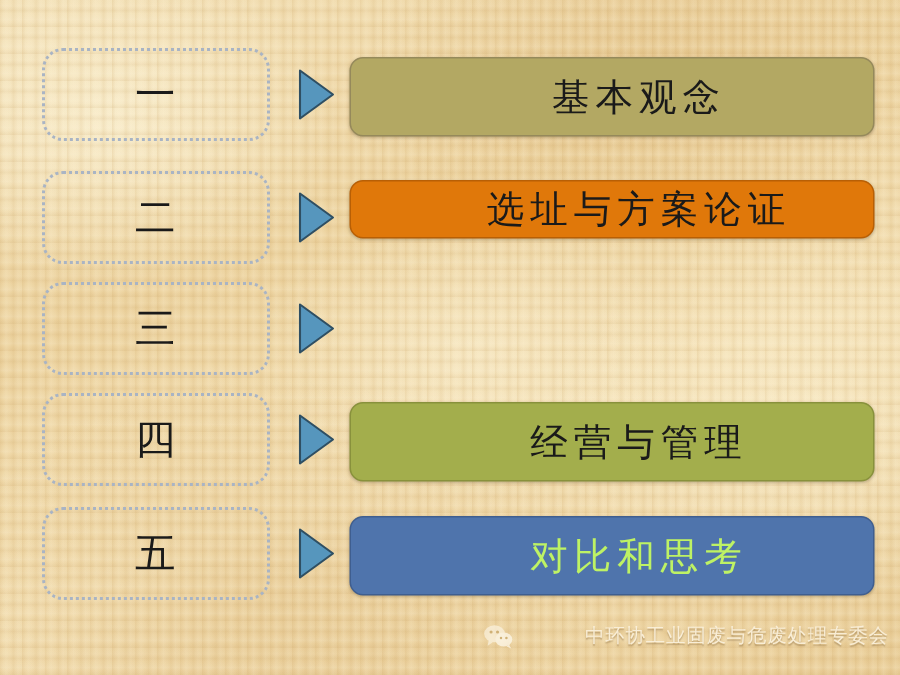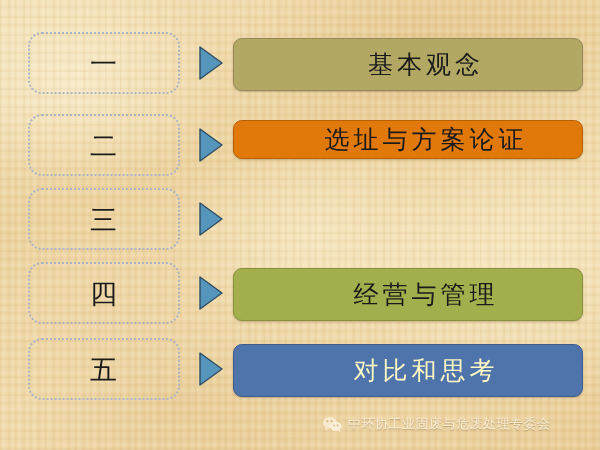--- a/index.html
+++ b/index.html
@@ -105,20 +105,21 @@
     gap: 6px;
     opacity: 0.78;
   }
   #watermark .wm-text {
     font-family: "DejaVu Sans", "Liberation Sans", sans-serif;
     font-size: 13px;
     color: #fdf6e6;
     letter-spacing: 0.5px;
     text-shadow: 0 1px 1px rgba(120,90,45,0.55);
     white-space: nowrap;
+    margin-left: 42px;
   }
   #watermark .wechat-icon { width: 20px; height: 18px; display: block; }
 </style>
 </head>
 <body>
 
 <div id="slide">
 
   <div class="num-box" style="top:32px; height:62px;">
     <span class="num-label">一</span>
@@ -167,21 +168,21 @@
 
   <div class="num-box" style="top:338px; height:62px;">
     <span class="num-label">五</span>
   </div>
   <div class="arrow" style="top:351px;">
     <svg width="26" height="36" viewBox="0 0 26 36">
       <polygon points="2,2 24,18 2,34" fill="#5696bd" stroke="#2f4f63" stroke-width="1.4" stroke-linejoin="round"></polygon>
     </svg>
   </div>
   <div class="bar" style="top:344px; height:53px; background:#4f74ac; border:1px solid #3f5e8f;">
-    <span class="bar-label" style="color:#fef9c3;">对比和思考</span>
+    <span class="bar-label" style="color:#bef264;">对比和思考</span>
   </div>
 
   <div id="watermark">
     <span>
       <svg class="wechat-icon" viewBox="0 0 26 22">
         <ellipse cx="10" cy="9" rx="9" ry="7.4" fill="#fbf2de" opacity="0.92"></ellipse>
         <polygon points="5,14.5 4,19.5 8.5,16.5" fill="#fbf2de" opacity="0.92"></polygon>
         <circle cx="7" cy="7.5" r="1.35" fill="#c9a96b"></circle>
         <circle cx="12.6" cy="7.5" r="1.35" fill="#c9a96b"></circle>
         <ellipse cx="18" cy="14" rx="7.4" ry="6.1" fill="#fdf8ea" opacity="0.95"></ellipse>

